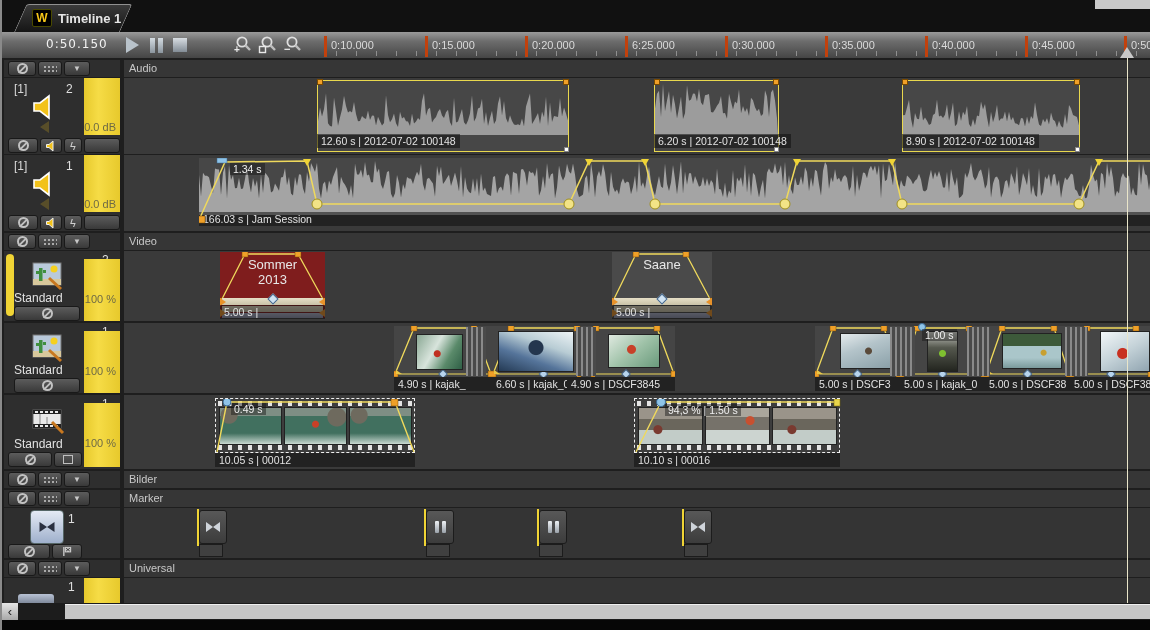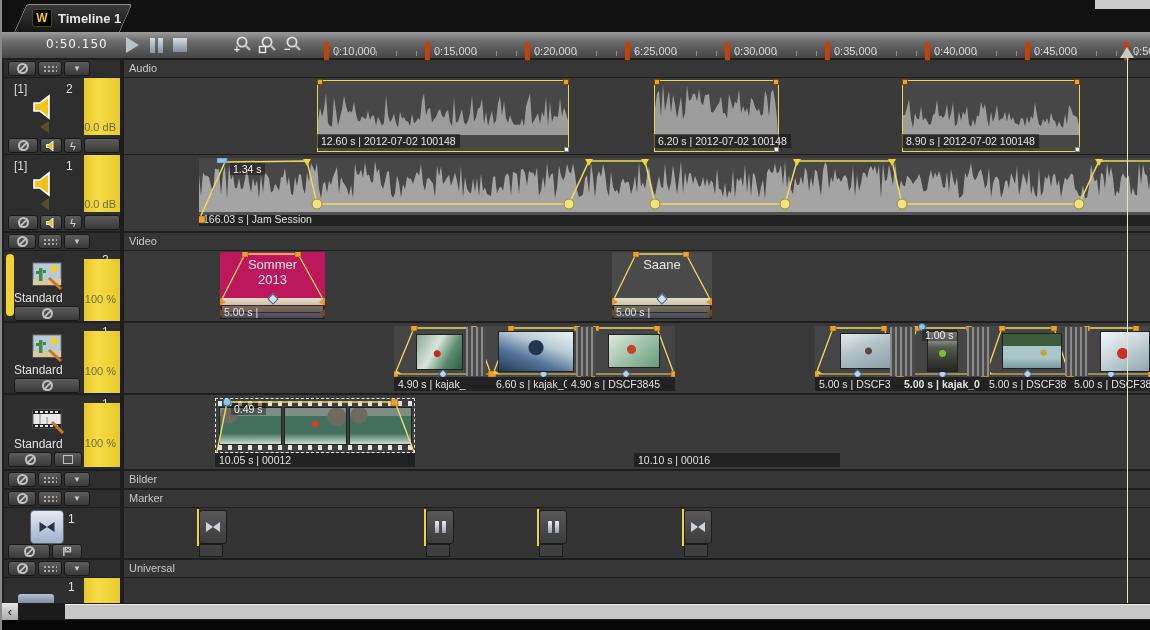--- a/index.html
+++ b/index.html
@@ -16,21 +16,21 @@
          font-size:12px;font-weight:bold;display:flex;align-items:center;justify-content:center;line-height:1;}
   .tabtitle{color:#e6e6e6;font-size:13px;font-weight:bold;}
   .cornerbox{left:1093px;top:0;width:57px;height:9px;background:#c9c9c9;}
   
   .toolbar{left:0;top:32px;width:1150px;height:26px;background:linear-gradient(#9a9a9a,#6d6d6d 35%,#454545);}
   .timecode{left:44px;top:37px;color:#f2f2f2;font-size:12px;letter-spacing:1px;font-family:"DejaVu Sans",sans-serif;}
   .tbtn{display:flex;align-items:center;justify-content:center;}
   .playtri{width:0;height:0;border-left:13px solid #b9c3cb;border-top:8px solid transparent;border-bottom:8px solid transparent;}
   .pausebars span{display:inline-block;width:5px;height:15px;background:linear-gradient(#d4dce2,#8b959e);margin:0 1.5px;}
   .stopsq{width:14px;height:14px;background:linear-gradient(#d8dde2,#828c95);}
-  .tick{top:36px;height:21px;border-left:5px solid #c2410c;margin-top:6px;}
+  .tick{top:36px;height:21px;border-left:3px solid #c2410c;}
   .tick span{position:absolute;left:4px;top:3px;font-size:11px;color:#dadada;white-space:nowrap;}
   .minorticks{left:315px;top:51px;width:835px;height:5px;
       background:repeating-linear-gradient(90deg,transparent 0 19px,#8f8f8f 19px 20px);}
   .ph-arrow{left:1118px;top:47px;width:0;height:0;border-left:7px solid transparent;border-right:7px solid transparent;
       border-bottom:11px solid #c8c8c8;}
   .playline{left:1125px;top:58px;width:1px;height:545px;background:#e9e5c9;z-index:60;}
   
   .hdr{left:2px;width:116px;background:#2e2e2e;}
   .lane{left:122px;width:1028px;background:#3a3a3a;}
   .seclabel{color:#c8c8c8;font-size:11px;padding:2px 0 0 5px;}
@@ -337,21 +337,21 @@
     <span class="stdname abs" style="left:10px;top:40px;">Standard</span>
     <div class="abs fader" style="left:80px;top:8px;width:36px;height:62px;">
       <span class="fval" style="bottom:16px;">100 %</span>
     </div>
     <div class="hbtn" style="left:10px;top:55px;width:66px;">
         <span class="noico"></span>
       </div>
   </div>
   <div class="abs lane" style="top:251px;height:70px;">
 
-    <div class="abs" style="left:96px;top:1px;width:105px;height:66px;background:#be185d;">
+    <div class="abs" style="left:96px;top:1px;width:105px;height:66px;background:#7f1d1d;">
       <div class="titletext" style="top:6px;"><span>Sommer</span><br><span>2013</span></div>
       <div class="abs" style="left:0;top:0;width:105px;height:52px;">
           <svg width="105" height="52">
             <polyline points="1,49 25,2 78,2 104,49" fill="none" stroke="#efd95c" stroke-width="1.3"></polyline>
             <line x1="1" y1="49" x2="104" y2="49" stroke="#efd95c" stroke-width="1.2"></line>
             <rect x="-2" y="46" width="6" height="6" fill="#f0a028" stroke="#7a4a00" stroke-width="0.5"></rect>
             <rect x="22" y="-1" width="6" height="6" fill="#f0a028" stroke="#7a4a00" stroke-width="0.5"></rect>
             <rect x="75" y="-1" width="6" height="6" fill="#f0a028" stroke="#7a4a00" stroke-width="0.5"></rect>
             <rect x="101" y="46" width="6" height="6" fill="#f0a028" stroke="#7a4a00" stroke-width="0.5"></rect>
             <polygon points="2,45 8,49 2,49" fill="#e8c84a"></polygon>
@@ -514,21 +514,21 @@
           <rect x="14" y="-1" width="6" height="6" fill="#f0a028" stroke="#7a4a00" stroke-width="0.5"></rect>
           <rect x="63" y="-1" width="6" height="6" fill="#f0a028" stroke="#7a4a00" stroke-width="0.5"></rect>
           <rect x="78" y="45" width="6" height="6" fill="#f0a028" stroke="#7a4a00" stroke-width="0.5"></rect>
           <polygon points="2,44 8,48 2,48" fill="#e8c84a"></polygon>
           <rect x="38" y="45" width="6" height="6" fill="#b8d4ec" stroke="#4a6a8a" transform="rotate(45 41 48)"></rect>
         </svg>
       </div>
     <span class="bluedot" style="left:794px;top:0px;"></span>
     <div class="fadelbl" style="left:798px;top:6px;">1.00 s</div>
     <div class="cliplabel" style="left:691px;top:54px;width:77px;">5.00 s | DSCF3</div>
-    <div class="cliplabel" style="left:776px;top:54px;width:77px;font-weight:bold;">5.00 s | kajak_0</div>
+    <div class="cliplabel" style="left:776px;top:54px;width:77px;">5.00 s | kajak_0</div>
     <div class="cliplabel" style="left:861px;top:54px;width:77px;">5.00 s | DSCF38</div>
     <div class="cliplabel" style="left:946px;top:54px;width:80px;">5.00 s | DSCF384</div>
   </div>
 
   <div class="abs hdr" style="top:395px;height:74px;">
     <span class="num abs" style="left:98px;top:2px;">1</span>
     <svg class="abs" style="left:28px;top:12px;" width="34" height="28" viewBox="0 0 34 28">
       <rect x="1" y="3" width="28" height="18" fill="#e8e8e8" stroke="#666"></rect>
       <rect x="1" y="3" width="28" height="4" fill="#222"></rect>
         <rect x="1" y="17" width="28" height="4" fill="#222"></rect>
@@ -569,20 +569,33 @@
       <div class="thumb phf1" style="left:133px;top:8px;width:63px;height:38px;"></div>
       <svg class="abs" style="left:0;top:0;z-index:8;" width="200" height="55" viewBox="0 0 200 55">
         <polyline points="1,53 11,3 179,3 198,53" fill="none" stroke="#efd95c" stroke-width="1.4"></polyline>
         <circle cx="11" cy="3" r="4" fill="#8fc4e8" stroke="#3a6a94"></circle>
         <rect x="175" y="0" width="7" height="7" fill="#f0a028" stroke="#7a4a00" stroke-width="0.5"></rect>
       </svg>
       <div class="fadelbl" style="left:15px;top:4px;">0.49 s</div>
     </div>
     <div class="cliplabel" style="left:91px;top:58px;width:192px;">10.05 s | 00012</div>
 
+    <div class="abs filmclip" style="left:510px;top:3px;width:206px;height:55px;">
+      <div class="sprock" style="top:2px;"></div>
+      <div class="sprock" style="bottom:2px;"></div>
+      <div class="thumb phf2" style="left:3px;top:8px;width:65px;height:38px;"></div>
+      <div class="thumb phf2b" style="left:70px;top:8px;width:65px;height:38px;"></div>
+      <div class="thumb phf2" style="left:137px;top:8px;width:65px;height:38px;"></div>
+      <svg class="abs" style="left:0;top:0;z-index:8;" width="206" height="55" viewBox="0 0 206 55">
+        <polyline points="1,53 26,3 203,3" fill="none" stroke="#efd95c" stroke-width="1.4"></polyline>
+        <circle cx="26" cy="3" r="4.5" fill="#8fc4e8" stroke="#3a6a94"></circle>
+        <rect x="199" y="0" width="6" height="7" fill="#e8d44c" stroke="#7a6a00" stroke-width="0.5"></rect>
+      </svg>
+      <div class="fadelbl" style="left:30px;top:5px;">94,3 % | 1.50 s</div>
+    </div>
     <div class="cliplabel" style="left:510px;top:58px;width:198px;">10.10 s | 00016</div>
   </div>
 
   <div class="abs hdr" style="top:471px;height:17px;">
     <div class="hbtn" style="left:4px;top:1px;width:28px;">
         <span class="noico"></span>
       </div>
     <div class="hbtn" style="left:34px;top:1px;width:24px;">
         <span class="dotsico"></span>
       </div>

